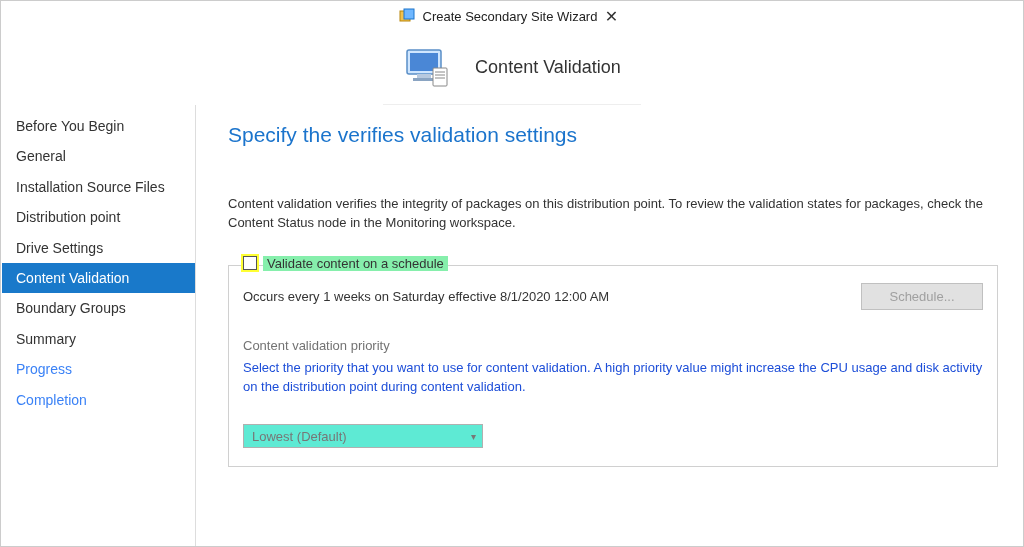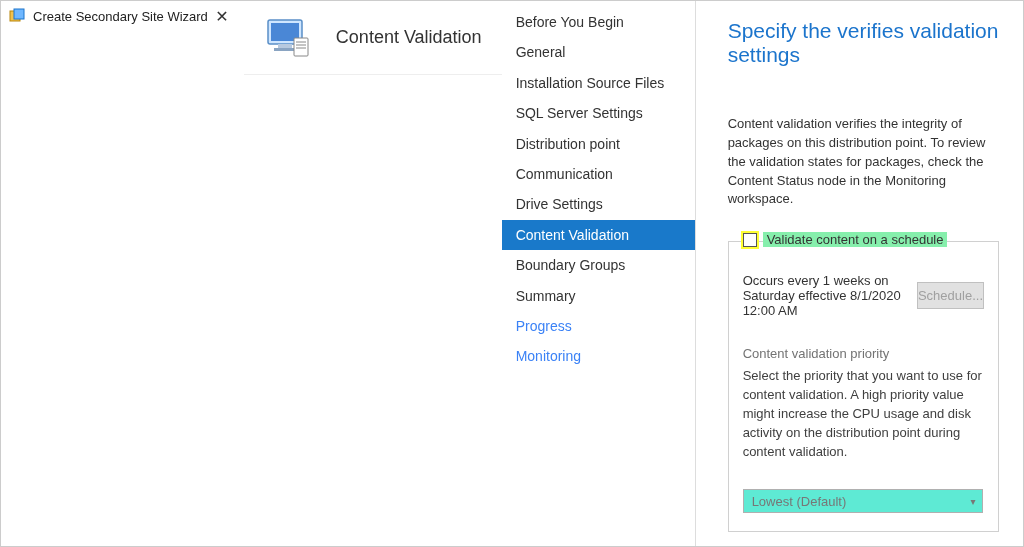--- a/index.html
+++ b/index.html
@@ -1,41 +1,41 @@
 <!DOCTYPE html>
 <html><head>
 <meta charset="utf-8">
 <style>
   * { box-sizing: border-box; }
   html, body { margin: 0; padding: 0; width: 1024px; height: 547px; font-family: "Segoe UI", Tahoma, sans-serif; font-size: 13px; color: #333; background: #fff; overflow: hidden; }
-  .window { width: 1024px; height: 547px; display: flex; flex-direction: row; border: 1px solid #ccc; }
+  .window { width: 1024px; height: 547px; display: flex; flex-direction: column; border: 1px solid #ccc; align-items: center; }
   .titlebar { height: 30px; display: flex; align-items: center; padding: 0 8px; }
   .titlebar .icon { width: 16px; height: 16px; margin-right: 8px; display: inline-block; }
   .titlebar .title { flex: 1; font-size: 13px; color: #222; }
   .titlebar .close { width: 28px; text-align: center; font-size: 16px; color: #333; cursor: pointer; }
   .header { height: 74px; display: flex; align-items: center; padding: 10px 20px; border-bottom: 1px solid #eee; }
   .header .big-icon { width: 48px; height: 48px; margin-right: 24px; }
   .header .heading { font-size: 18px; color: #333; }
   .body { flex: 1; display: flex; }
   .sidebar { width: 194px; border-right: 1px solid #ddd; padding-top: 6px; }
   .sidebar .item { padding: 4px 14px; font-size: 14px; color: #333; cursor: pointer; line-height: 1.6; }
   .sidebar .item.selected { background: #1979ca; color: #fff; }
   .sidebar .item.disabled { color: #3b82f6; }
   .content { flex: 1; padding: 18px 24px 0 32px; }
   .page-title { color: #1b74cc; font-size: 21px; margin-bottom: 48px; }
   .desc { font-size: 13px; color: #333; line-height: 1.45; margin-bottom: 32px; max-width: 770px; }
   .group { border: 1px solid #d0d0d0; padding: 0 14px 18px 14px; position: relative; }
   .chk-row { display: flex; align-items: center; position: relative; top: -10px; }
   .chk-row .chk { width: 14px; height: 14px; border: 1px solid #555; background: #fff; margin-right: 6px; box-shadow: 0 0 0 2px #ffff33; }
   .chk-row .lbl { background: #86efac; padding: 0 4px; font-size: 13px; }
-  .schedule-row { display: flex; align-items: center; justify-content: space-between; margin-top: 16px; }
+  .schedule-row { display: flex; align-items: center; justify-content: space-between; margin-top: 2px; }
   .schedule-text { font-size: 13px; color: #333; }
   .btn { width: 122px; height: 27px; background: #e1e1e1; border: 1px solid #c0c0c0; color: #a0a0a0; font-size: 13px; text-align: center; line-height: 25px; }
   .subhead { margin-top: 28px; font-size: 13px; color: #737373; }
-  .subdesc { margin-top: 6px; font-size: 13px; color: #404040; line-height: 1.45; max-width: 740px; }
+  .subdesc { margin-top: 6px; font-size: 13px; color: #1d4ed8; line-height: 1.45; max-width: 740px; }
   .select { margin-top: 28px; width: 240px; height: 24px; background: #5eead4; border: 1px solid #b0b0b0; display: flex; align-items: center; justify-content: space-between; padding: 0 6px 0 8px; color: #777; font-size: 13px; }
   .select .arrow { font-size: 10px; color: #777; }
 </style>
 </head>
 <body>
 
 <div class="window">
 
   <div class="titlebar">
     <span class="icon">
@@ -63,29 +63,27 @@
     </span>
     <div class="heading">Content Validation</div>
   </div>
 
   <div class="body">
 
     <div class="sidebar">
       <div class="item">Before You Begin</div>
       <div class="item">General</div>
       <div class="item">Installation Source Files</div>
-      <div class="item">SQL Server Settings</div>
       <div class="item">Distribution point</div>
-      <div class="item">Communication</div>
       <div class="item">Drive Settings</div>
       <div class="item selected">Content Validation</div>
       <div class="item">Boundary Groups</div>
       <div class="item">Summary</div>
       <div class="item disabled">Progress</div>
-      <div class="item disabled">Monitoring</div>
+      <div class="item disabled">Completion</div>
     </div>
 
     <div class="content">
       <div class="page-title">Specify the verifies validation settings</div>
       <div class="desc">Content validation verifies the integrity of packages on this distribution point. To review the validation states for packages, check the Content Status node in the Monitoring workspace.</div>
 
       <div class="group">
         <div class="chk-row">
           <span class="chk"></span>
           <span class="lbl">Validate content on a schedule</span>

